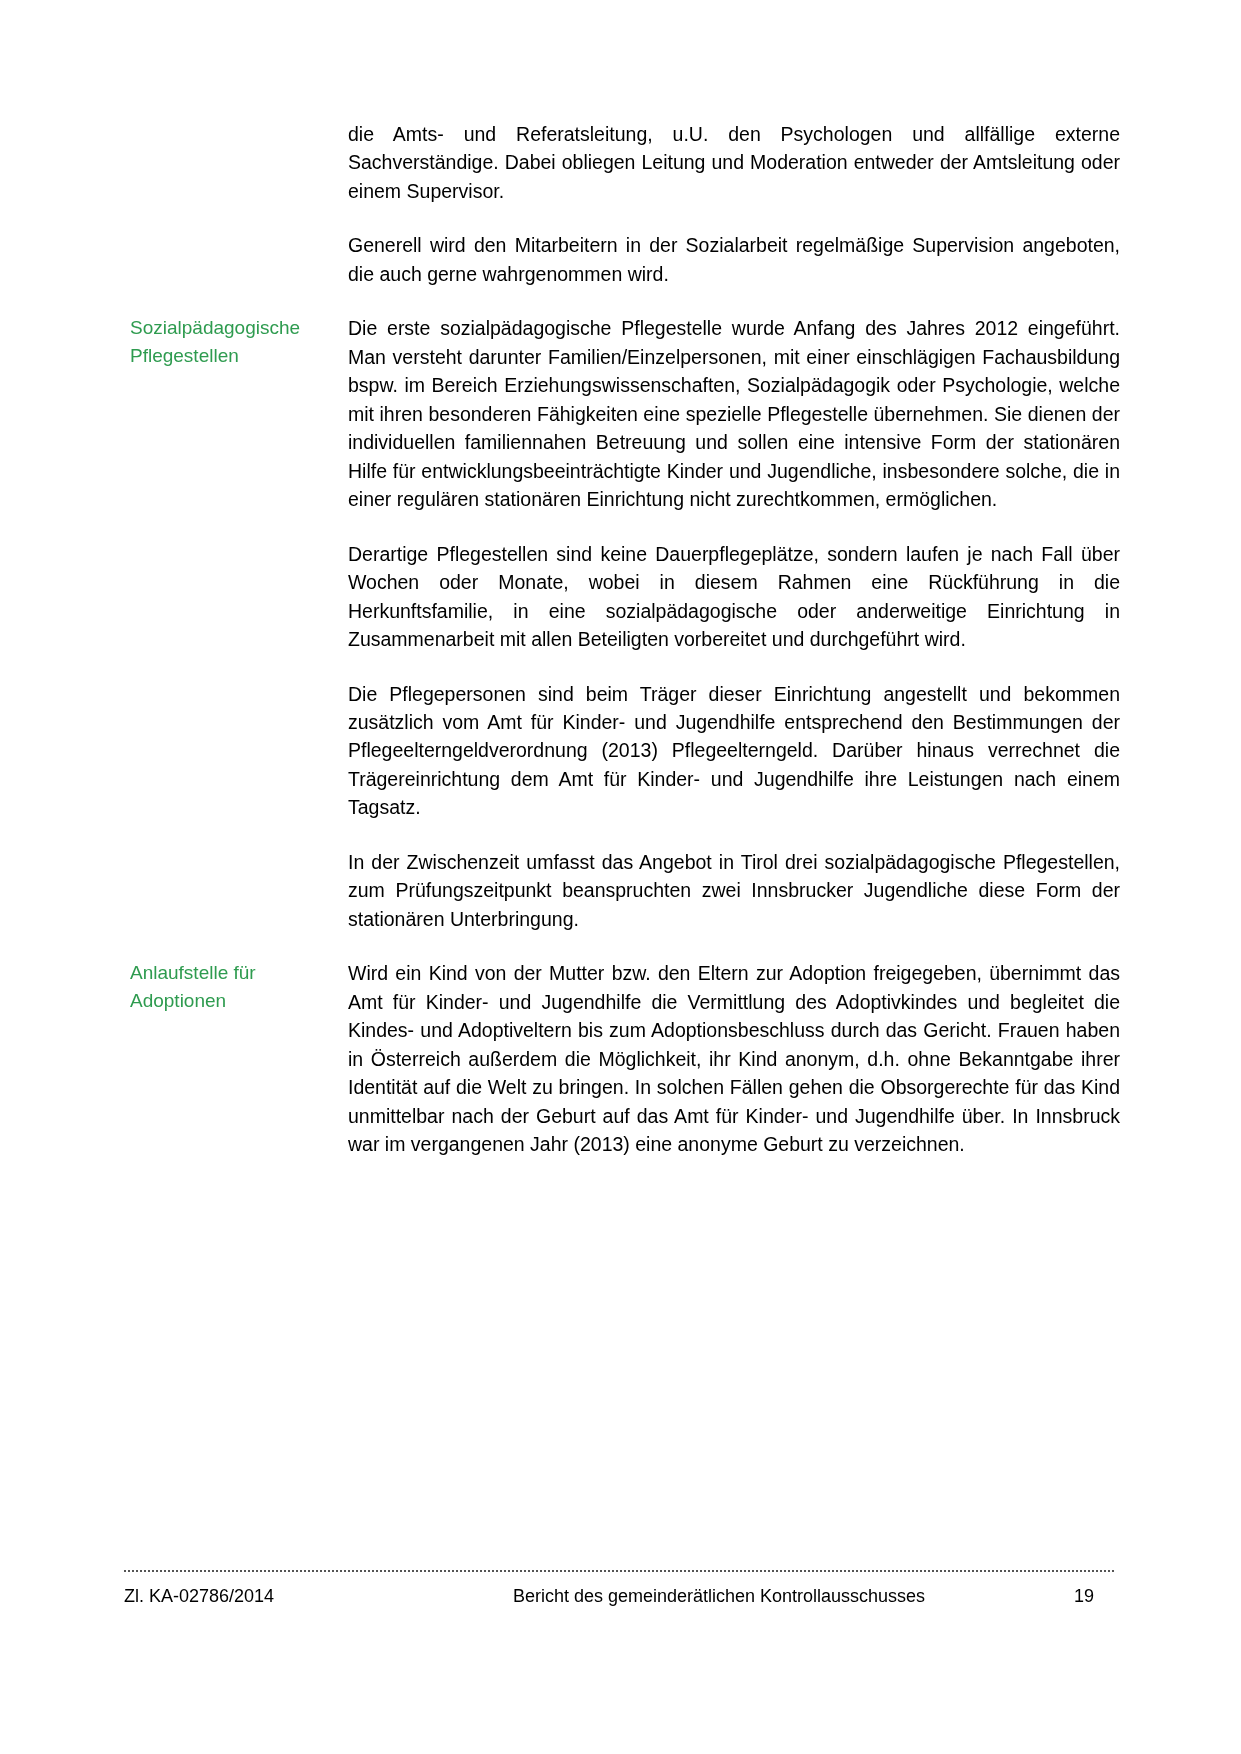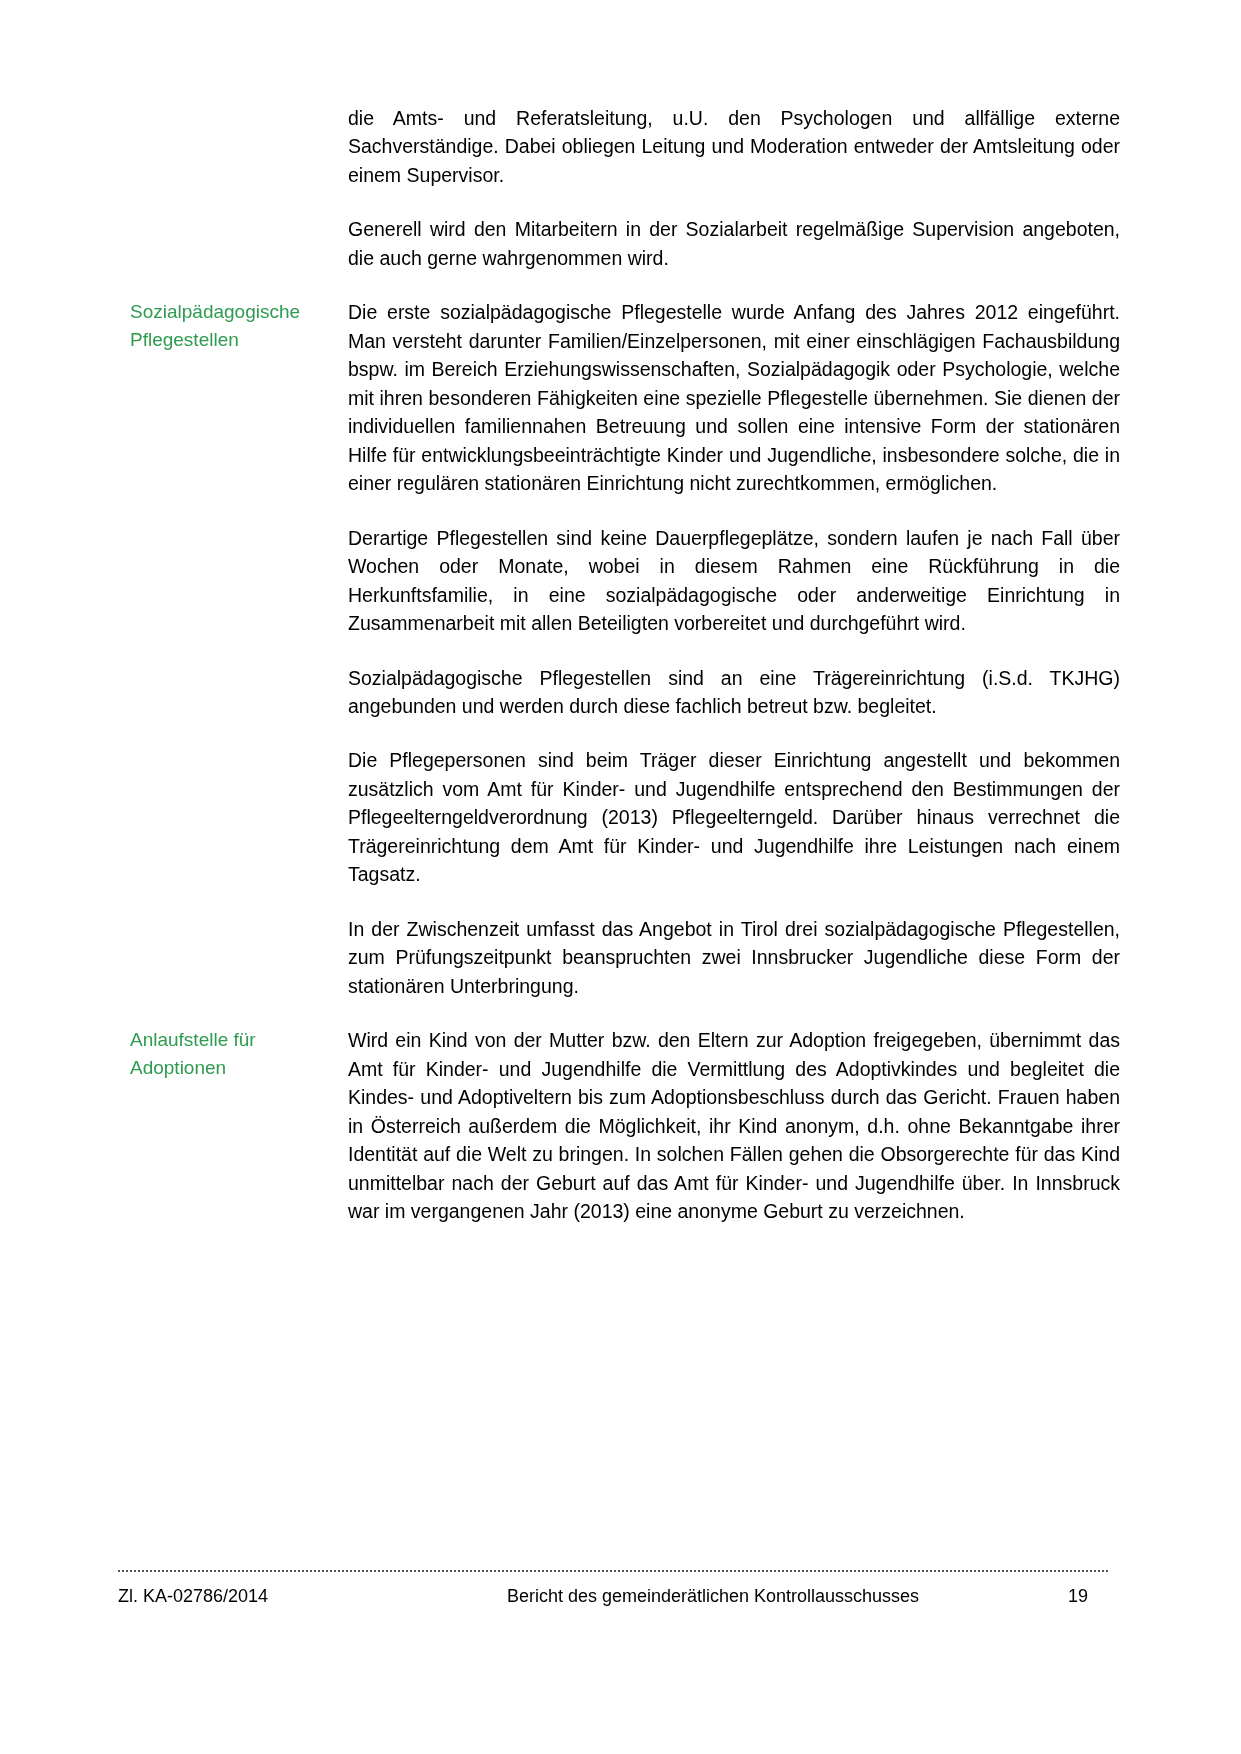--- a/index.html
+++ b/index.html
@@ -18,21 +18,21 @@
     position: absolute;
     left: 0;
     top: 0;
     width: 1241px;
     height: 1754px;
     box-sizing: border-box;
   }
   .content {
     position: absolute;
     left: 130px;
-    top: 104px;
+    top: 120px;
     width: 990px;
   }
   .row {
     display: flex;
     align-items: flex-start;
     margin-bottom: 26px;
   }
   .margin-note {
     width: 218px;
     flex: 0 0 218px;
@@ -52,21 +52,21 @@
   }
   .body-col p {
     margin: 0 0 26px 0;
     text-align: justify;
   }
   .body-col p:last-child {
     margin-bottom: 0;
   }
   .footer {
     position: absolute;
-    left: 118px;
+    left: 124px;
     top: 1570px;
     width: 990px;
   }
   .footer-rule {
     width: 100%;
     border-top: 2px dotted #555555;
     height: 0;
     margin-bottom: 14px;
   }
   .footer-line {
@@ -101,21 +101,20 @@
         <p>Generell wird den Mitarbeitern in der Sozialarbeit regelmäßige Supervision angeboten, die auch gerne wahrgenommen wird.</p>
       </div>
     </div>
 
     <div class="row">
       <div class="margin-note" style="white-space: pre-line;">Sozialpädagogische
 Pflegestellen</div>
       <div class="body-col">
         <p>Die erste sozialpädagogische Pflegestelle wurde Anfang des Jahres 2012 eingeführt. Man versteht darunter Familien/Einzelpersonen, mit einer einschlägigen Fachausbildung bspw. im Bereich Erziehungswissenschaften, Sozialpädagogik oder Psychologie, welche mit ihren besonderen Fähigkeiten eine spezielle Pflegestelle übernehmen. Sie dienen der individuellen familiennahen Betreuung und sollen eine intensive Form der stationären Hilfe für entwicklungsbeeinträchtigte Kinder und Jugendliche, insbesondere solche, die in einer regulären stationären Einrichtung nicht zurechtkommen, ermöglichen.</p>
         <p>Derartige Pflegestellen sind keine Dauerpflegeplätze, sondern laufen je nach Fall über Wochen oder Monate, wobei in diesem Rahmen eine Rückführung in die Herkunftsfamilie, in eine sozialpädagogische oder anderweitige Einrichtung in Zusammenarbeit mit allen Beteiligten vorbereitet und durchgeführt wird.</p>
-        <p>Sozialpädagogische Pflegestellen sind an eine Trägereinrichtung (i.S.d. TKJHG) angebunden und werden durch diese fachlich betreut bzw. begleitet.</p>
         <p>Die Pflegepersonen sind beim Träger dieser Einrichtung angestellt und bekommen zusätzlich vom Amt für Kinder- und Jugendhilfe entsprechend den Bestimmungen der Pflegeelterngeldverordnung (2013) Pflegeelterngeld. Darüber hinaus verrechnet die Trägereinrichtung dem Amt für Kinder- und Jugendhilfe ihre Leistungen nach einem Tagsatz.</p>
         <p>In der Zwischenzeit umfasst das Angebot in Tirol drei sozialpädagogische Pflegestellen, zum Prüfungszeitpunkt beanspruchten zwei Innsbrucker Jugendliche diese Form der stationären Unterbringung.</p>
       </div>
     </div>
 
     <div class="row">
       <div class="margin-note" style="white-space: pre-line;">Anlaufstelle für
 Adoptionen</div>
       <div class="body-col">
         <p>Wird ein Kind von der Mutter bzw. den Eltern zur Adoption freigegeben, übernimmt das Amt für Kinder- und Jugendhilfe die Vermittlung des Adoptivkindes und begleitet die Kindes- und Adoptiveltern bis zum Adoptionsbeschluss durch das Gericht. Frauen haben in Österreich außerdem die Möglichkeit, ihr Kind anonym, d.h. ohne Bekanntgabe ihrer Identität auf die Welt zu bringen. In solchen Fällen gehen die Obsorgerechte für das Kind unmittelbar nach der Geburt auf das Amt für Kinder- und Jugendhilfe über. In Innsbruck war im vergangenen Jahr (2013) eine anonyme Geburt zu verzeichnen.</p>

